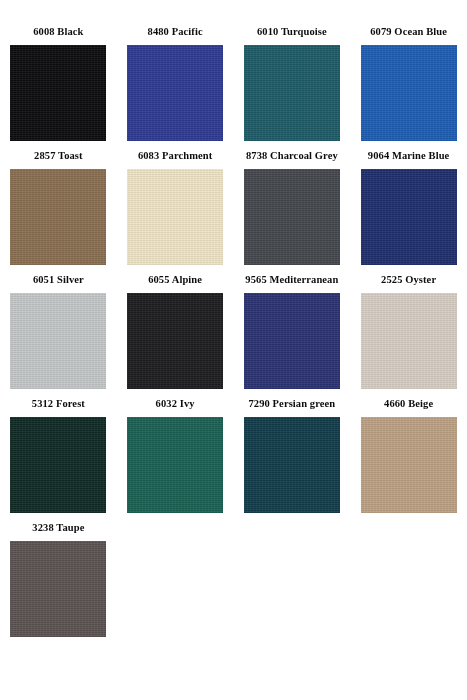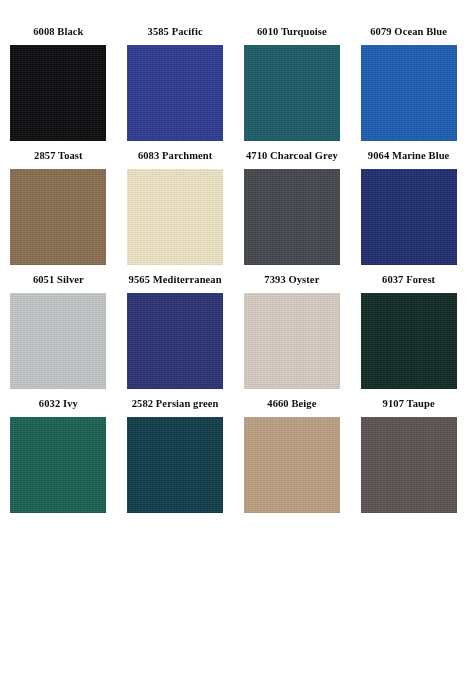--- a/index.html
+++ b/index.html
@@ -86,73 +86,77 @@
 </head>
 <body>
 
 <div class="chart">
   <div class="swatch-grid" id="swatch-grid">
       <div class="swatch-cell">
         <div class="swatch-label">6008 Black</div>
         <div class="swatch-chip" style="background-color: rgb(12, 12, 14);"></div>
       </div>
       <div class="swatch-cell">
-        <div class="swatch-label">3585 Pacific</div>
+        <div class="swatch-label">8480 Pacific</div>
         <div class="swatch-chip" style="background-color: rgb(46, 58, 147);"></div>
       </div>
       <div class="swatch-cell">
         <div class="swatch-label">6010 Turquoise</div>
         <div class="swatch-chip" style="background-color: rgb(29, 91, 104);"></div>
       </div>
       <div class="swatch-cell">
         <div class="swatch-label">6079 Ocean Blue</div>
         <div class="swatch-chip" style="background-color: rgb(28, 93, 181);"></div>
       </div>
       <div class="swatch-cell">
         <div class="swatch-label">2857 Toast</div>
         <div class="swatch-chip" style="background-color: rgb(138, 111, 81);"></div>
       </div>
       <div class="swatch-cell">
         <div class="swatch-label">6083 Parchment</div>
         <div class="swatch-chip" style="background-color: rgb(240, 229, 198);"></div>
       </div>
       <div class="swatch-cell">
-        <div class="swatch-label">4710 Charcoal Grey</div>
+        <div class="swatch-label">8738 Charcoal Grey</div>
         <div class="swatch-chip" style="background-color: rgb(68, 71, 76);"></div>
       </div>
       <div class="swatch-cell">
         <div class="swatch-label">9064 Marine Blue</div>
         <div class="swatch-chip" style="background-color: rgb(31, 45, 110);"></div>
       </div>
       <div class="swatch-cell">
         <div class="swatch-label">6051 Silver</div>
         <div class="swatch-chip" style="background-color: rgb(197, 200, 200);"></div>
       </div>
       <div class="swatch-cell">
+        <div class="swatch-label">6055 Alpine</div>
+        <div class="swatch-chip" style="background-color: rgb(29, 29, 31);"></div>
+      </div>
+      <div class="swatch-cell">
         <div class="swatch-label">9565 Mediterranean</div>
         <div class="swatch-chip" style="background-color: rgb(42, 50, 114);"></div>
       </div>
       <div class="swatch-cell">
-        <div class="swatch-label">7393 Oyster</div>
+        <div class="swatch-label">2525 Oyster</div>
         <div class="swatch-chip" style="background-color: rgb(216, 206, 195);"></div>
       </div>
       <div class="swatch-cell">
-        <div class="swatch-label">6037 Forest</div>
+        <div class="swatch-label">5312 Forest</div>
         <div class="swatch-chip" style="background-color: rgb(15, 42, 37);"></div>
       </div>
       <div class="swatch-cell">
         <div class="swatch-label">6032 Ivy</div>
         <div class="swatch-chip" style="background-color: rgb(26, 97, 83);"></div>
       </div>
       <div class="swatch-cell">
-        <div class="swatch-label">2582 Persian green</div>
+        <div class="swatch-label">7290 Persian green</div>
         <div class="swatch-chip" style="background-color: rgb(16, 60, 74);"></div>
       </div>
       <div class="swatch-cell">
         <div class="swatch-label">4660 Beige</div>
         <div class="swatch-chip" style="background-color: rgb(189, 161, 131);"></div>
       </div>
       <div class="swatch-cell">
-        <div class="swatch-label">9107 Taupe</div>
+        <div class="swatch-label">3238 Taupe</div>
         <div class="swatch-chip" style="background-color: rgb(91, 83, 82);"></div>
       </div>
     </div>
 </div>
 
 </body></html>

